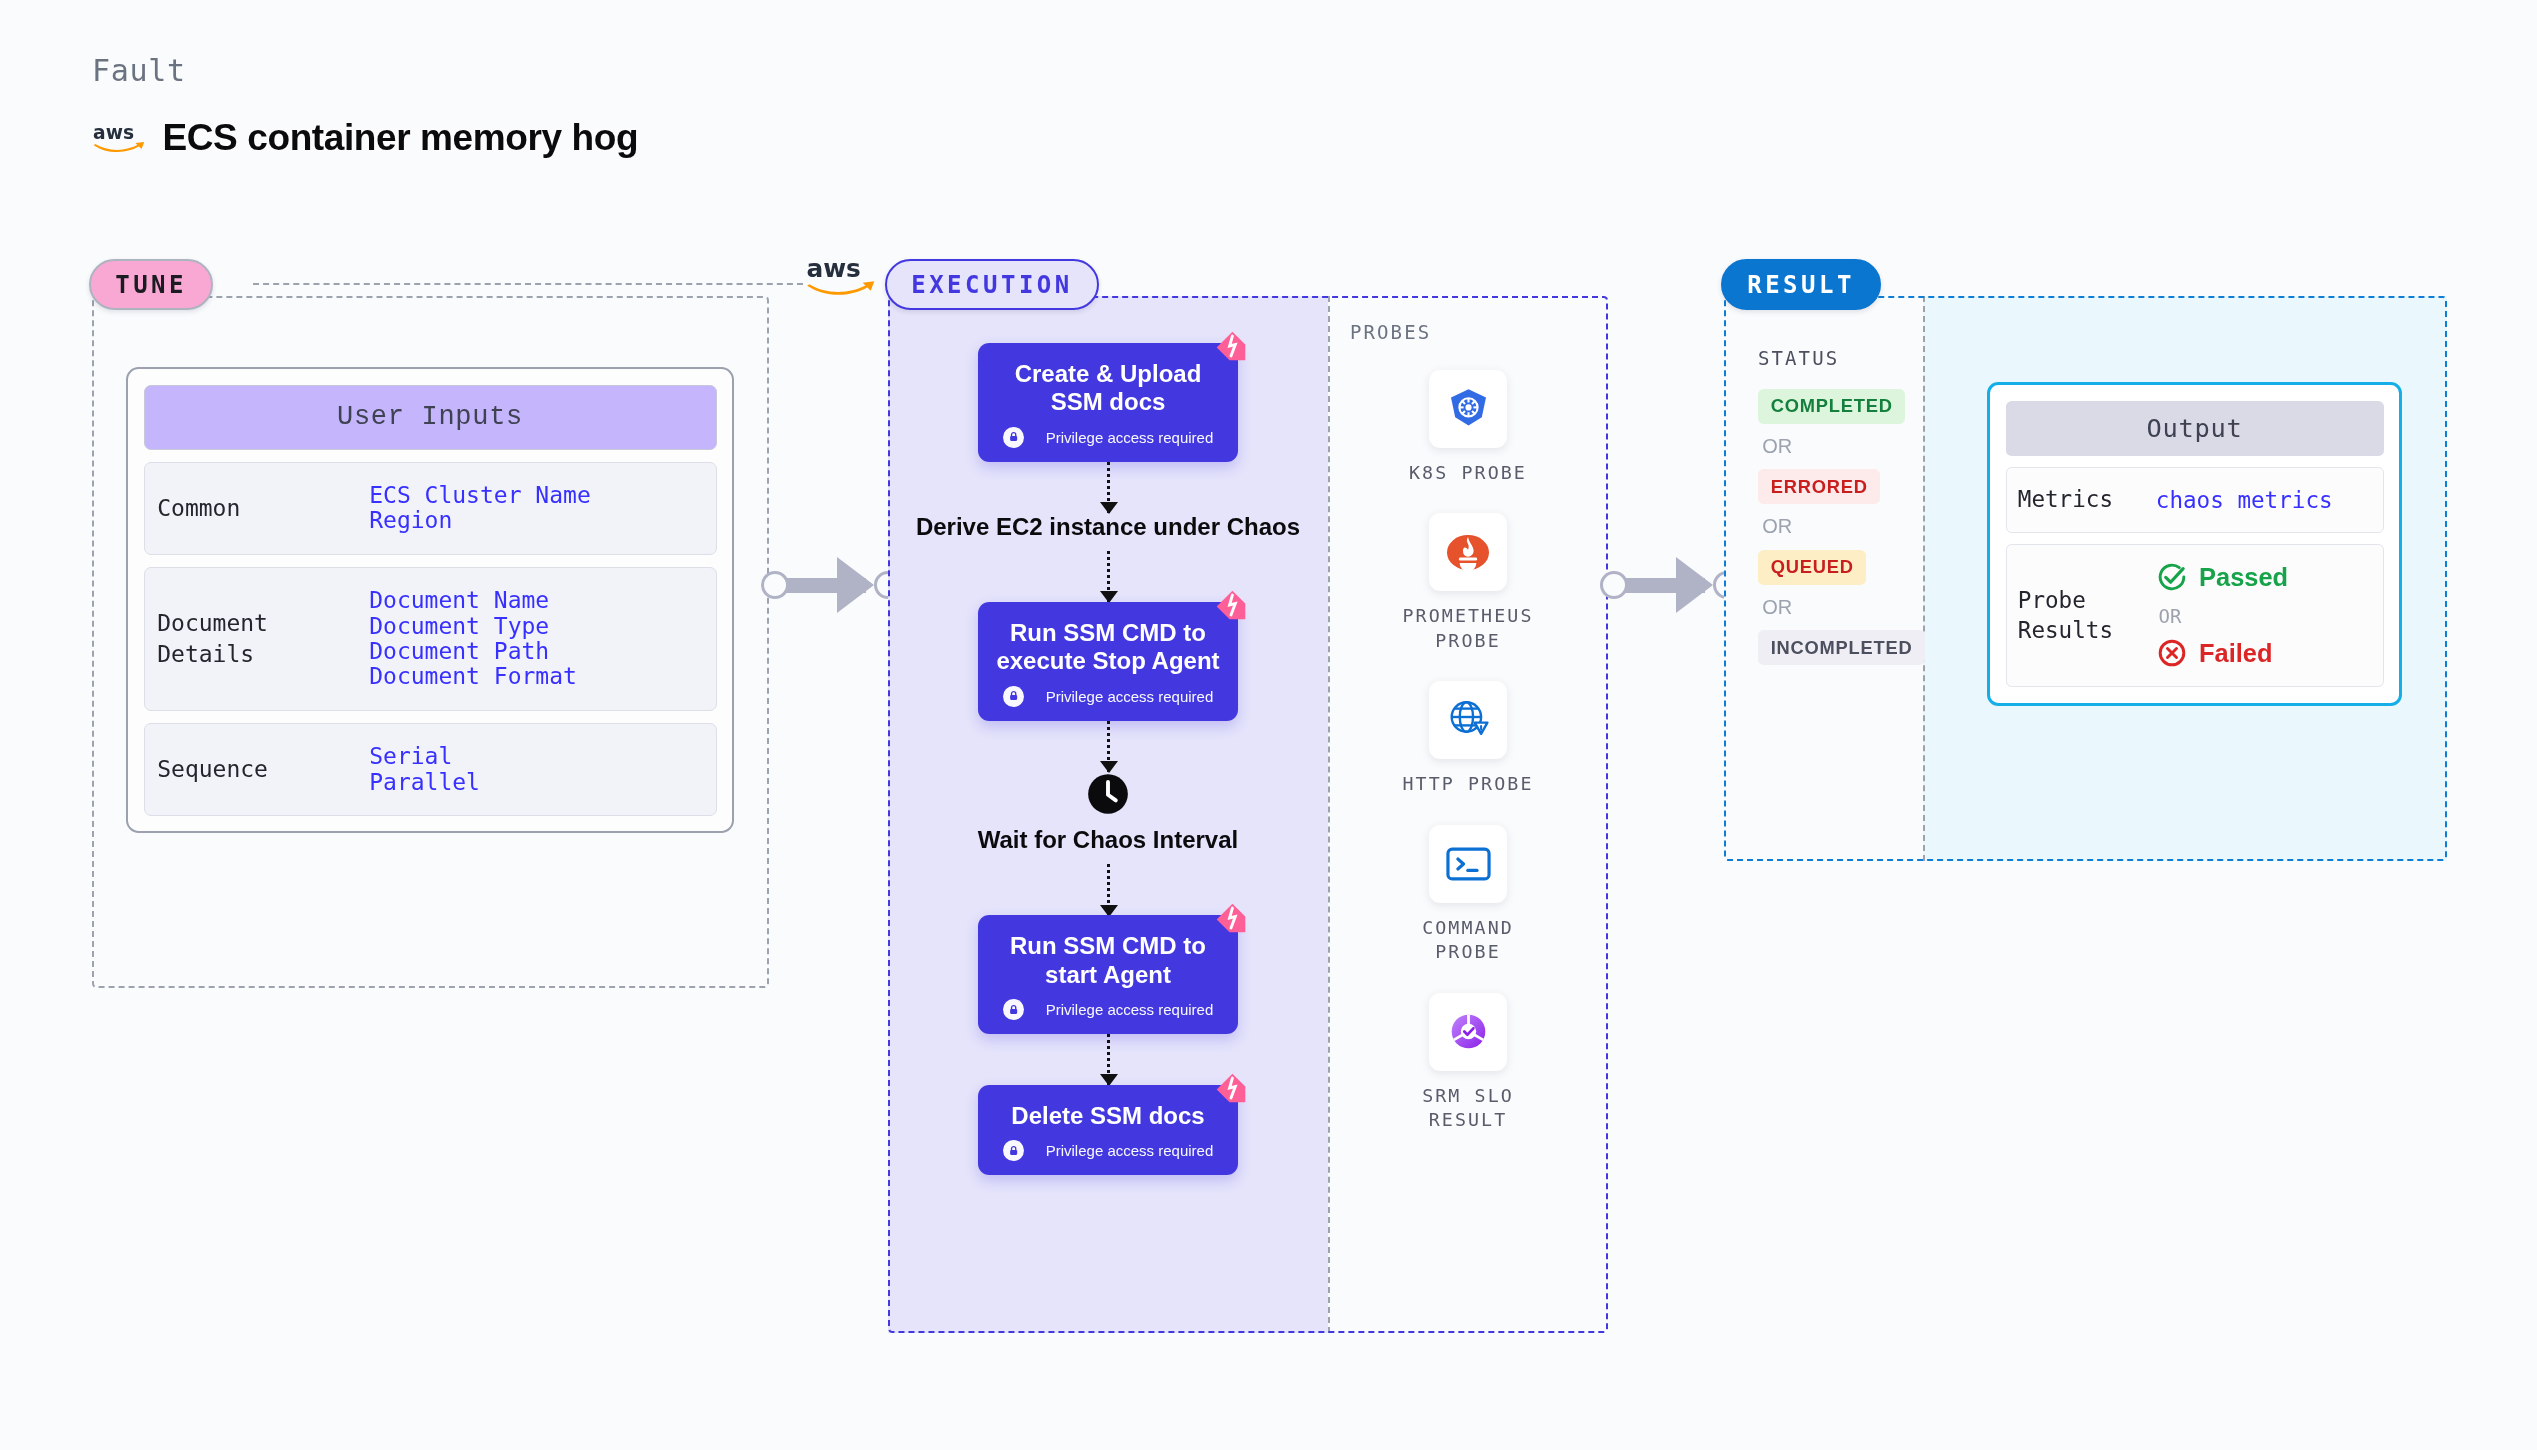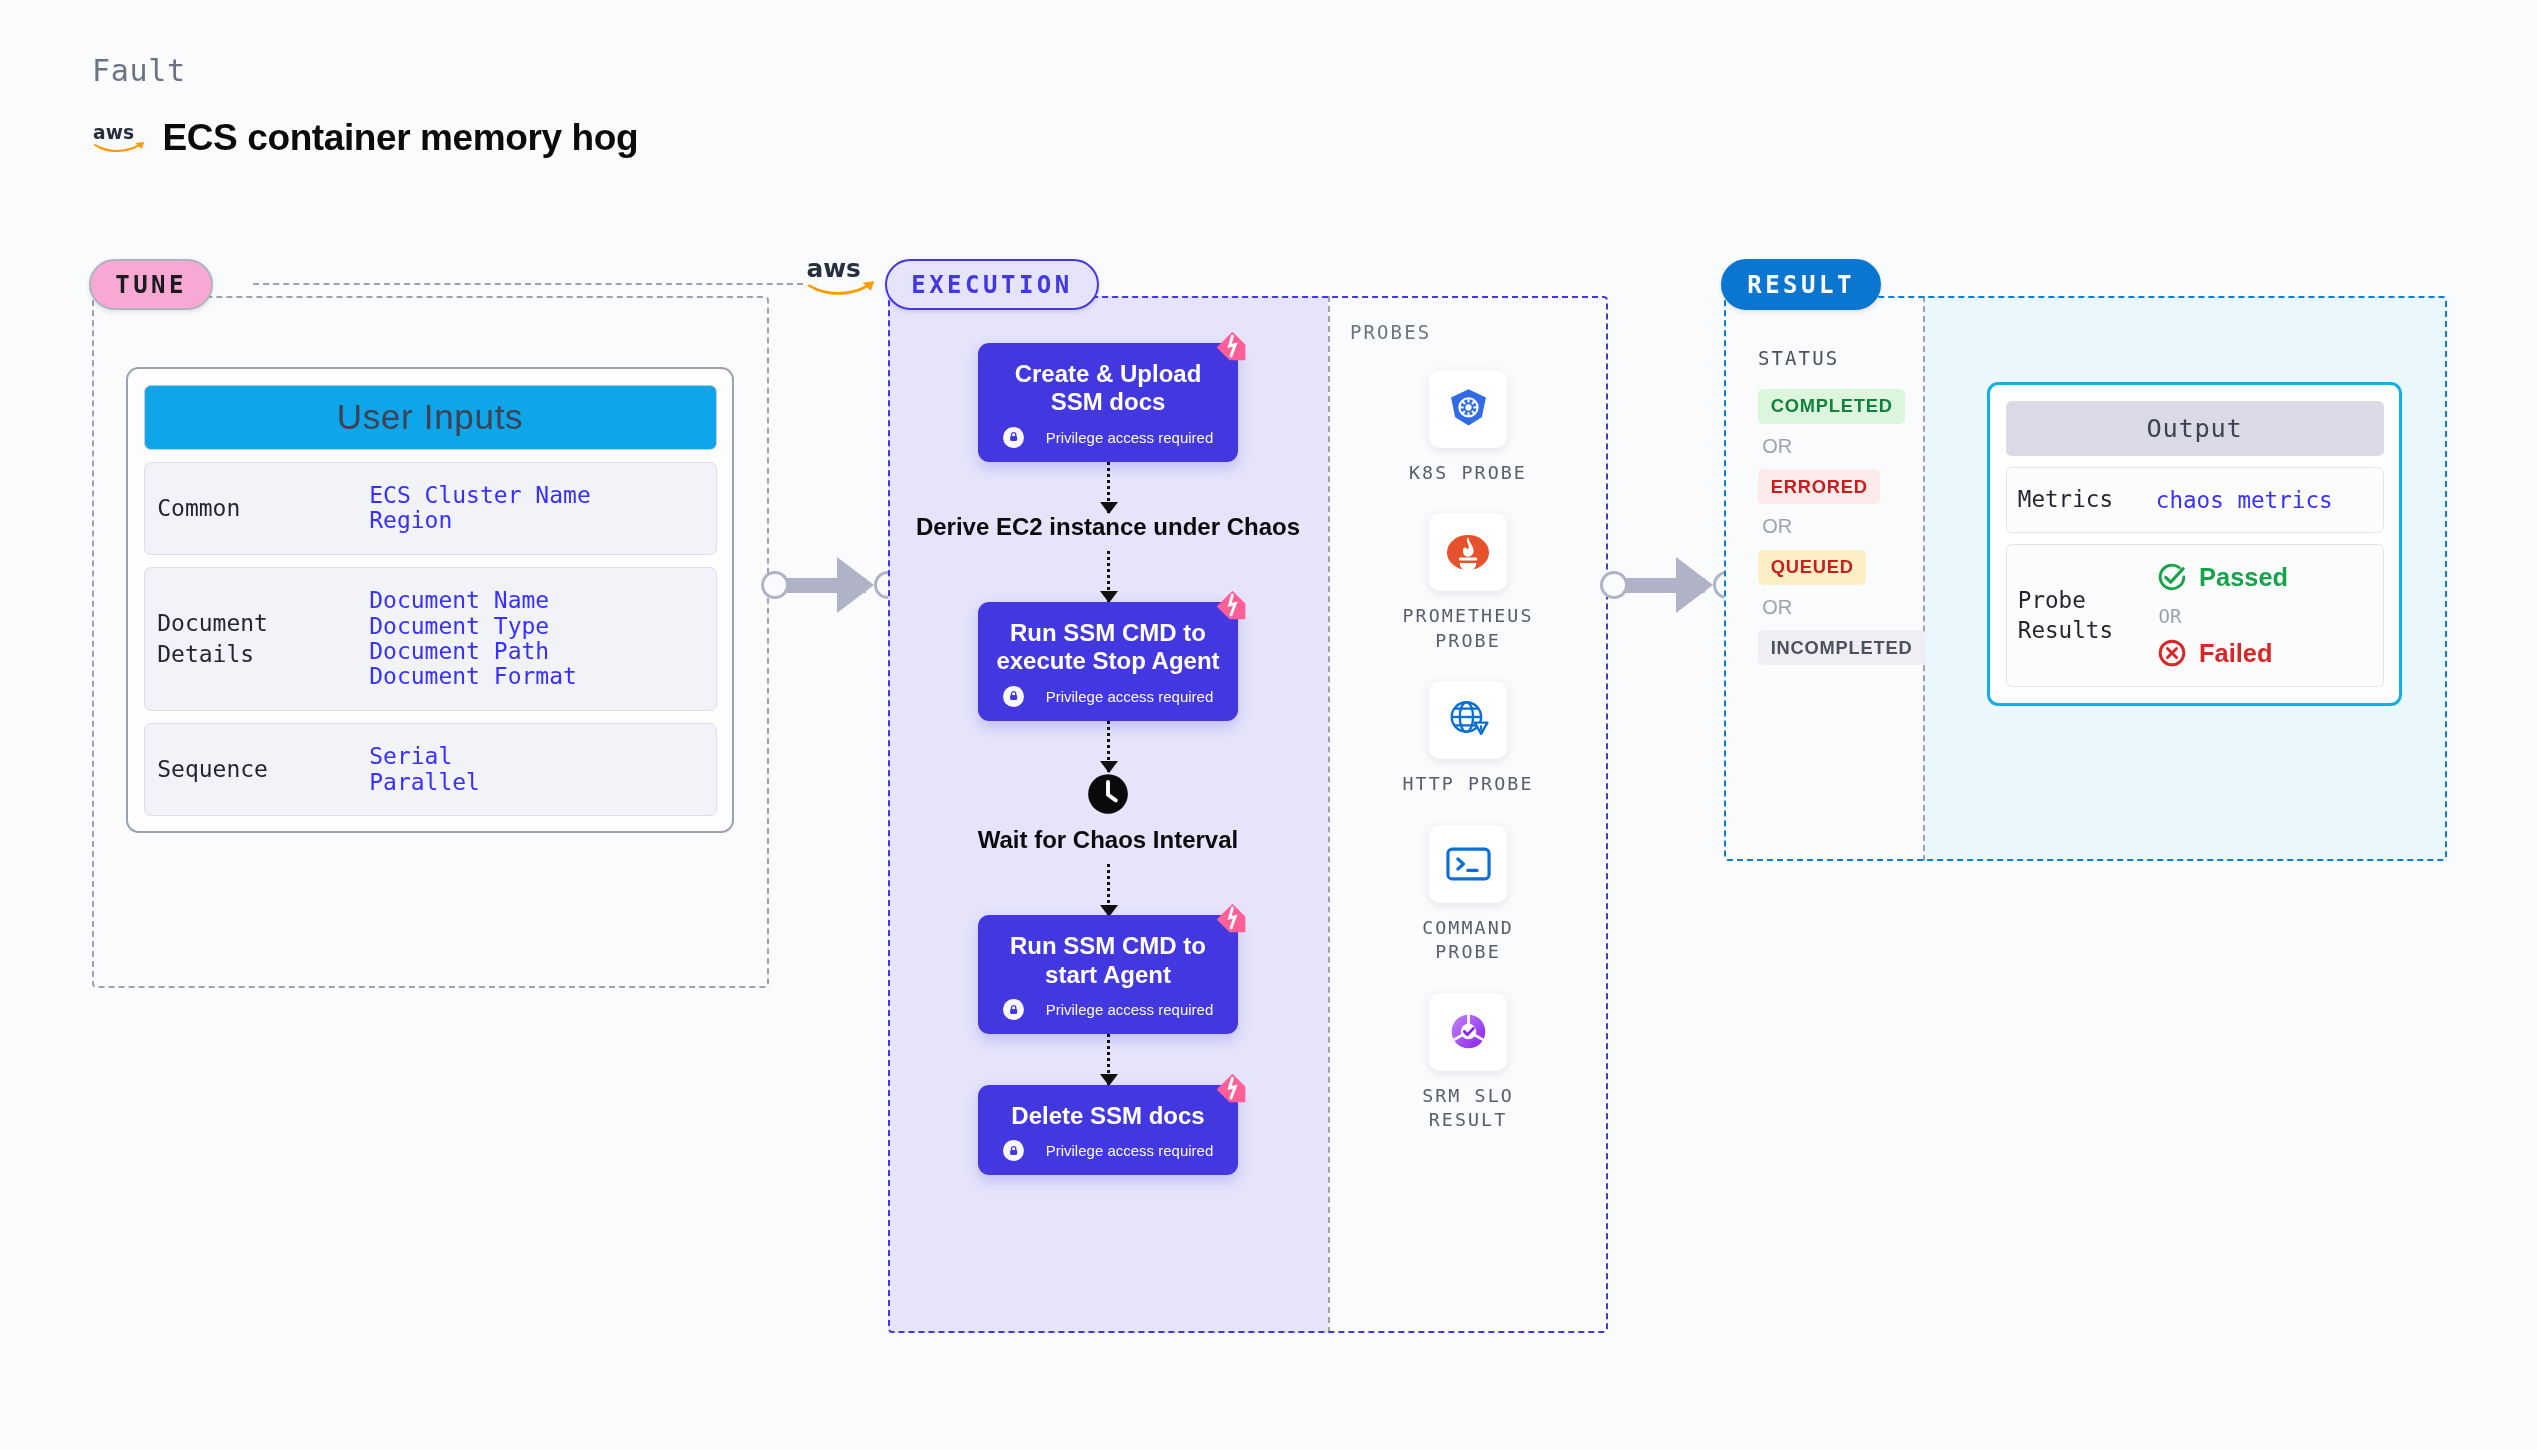--- a/index.html
+++ b/index.html
@@ -58,23 +58,23 @@
     position: absolute; left: 713px; top: -44px;
   }
 
   
   .user-card {
     position: absolute; left: 34px; top: 71px; width: 608px;
     background: #fdfdfe; border: 2.8px solid #9ba1ad; border-radius: 12.7px;
     padding: 15.5px; display: flex; flex-direction: column; gap: 12.7px;
   }
   .card-head {
-    background: #0ea5e9; border: 1.4px solid #c7c9d8; border-radius: 7px;
+    background: #c4b5fd; border: 1.4px solid #c7c9d8; border-radius: 7px;
     height: 65px; display: flex; align-items: center; justify-content: center;
-    font-family: Liberation Sans, sans-serif; font-size: 35px;
+    font-family: Liberation Mono, monospace; font-size: 27px;
     color: #3f4252; letter-spacing: 0.7px;
   }
   .row-box {
     background: #f2f3f8; border: 1.4px solid #dcdee8; border-radius: 7px;
     display: flex; align-items: center; padding: 20px 12.7px; min-height: 85px;
   }
   .row-label {
     width: 212px; flex: 0 0 212px;
     font-family: "DejaVu Sans Mono", monospace; font-size: 23px;
     color: #24262e; line-height: 1.35;

